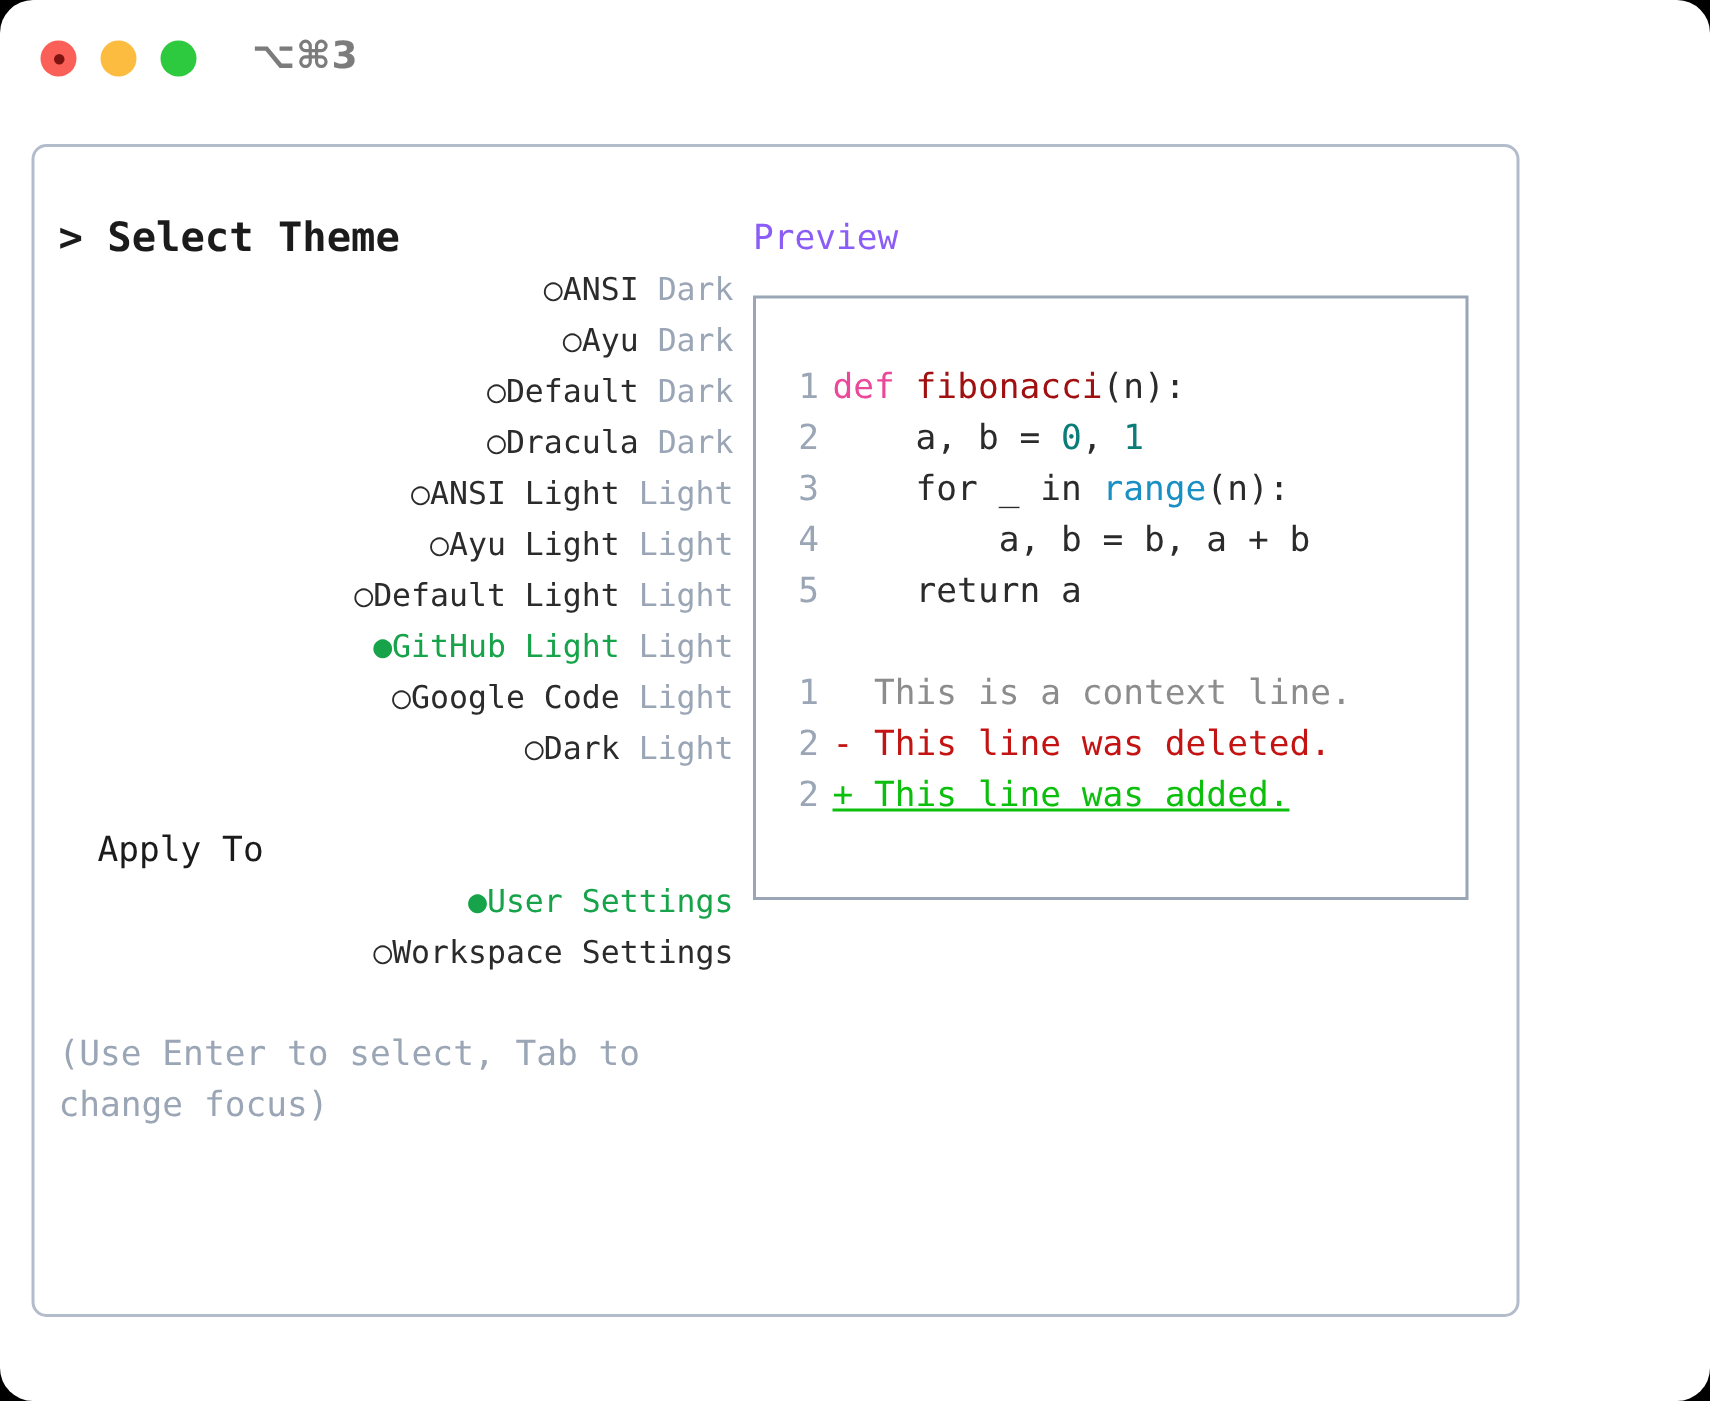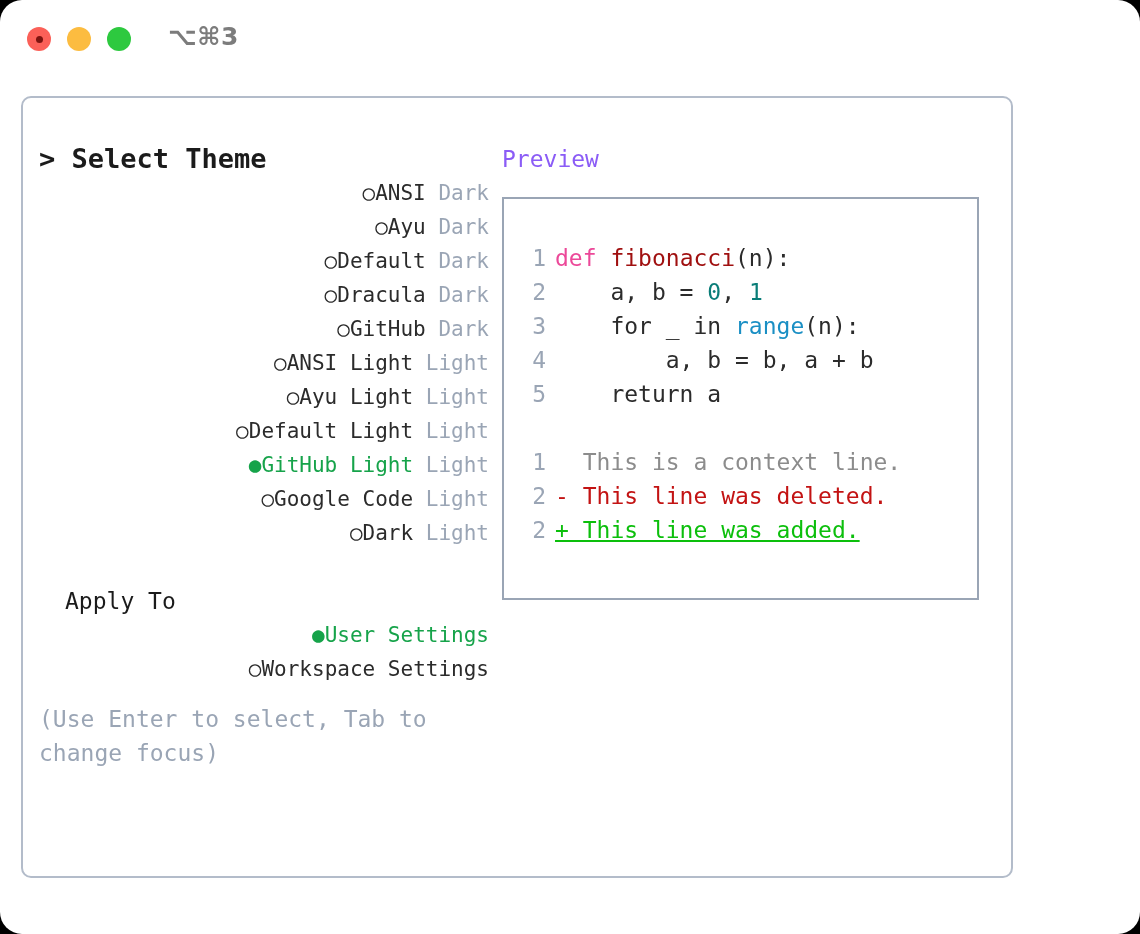--- a/index.html
+++ b/index.html
@@ -115,21 +115,21 @@
 
   .apply-header {
     font-size: 23px;
     color: #1b1b1b;
     line-height: 34px;
     padding-left: 26px;
     white-space: pre;
   }
 
   .hint {
-    margin-top: 16px;
+    margin-top: 34px;
     font-size: 23px;
     line-height: 34px;
     color: #9aa5b5;
     width: 410px;
     white-space: normal;
   }
 
   
   .right-col {
     position: absolute;
@@ -197,21 +197,20 @@
 
   <div class="panel">
 
     <div class="left-col">
       <div class="section-header">&gt; Select Theme</div>
       <div id="theme-list">
           <div class="opt-row"><span class="marker">○</span><span class="opt-label">ANSI</span><span> </span><span class="opt-suffix">Dark</span></div>
           <div class="opt-row"><span class="marker">○</span><span class="opt-label">Ayu</span><span> </span><span class="opt-suffix">Dark</span></div>
           <div class="opt-row"><span class="marker">○</span><span class="opt-label">Default</span><span> </span><span class="opt-suffix">Dark</span></div>
           <div class="opt-row"><span class="marker">○</span><span class="opt-label">Dracula</span><span> </span><span class="opt-suffix">Dark</span></div>
-          <div class="opt-row"><span class="marker">○</span><span class="opt-label">GitHub</span><span> </span><span class="opt-suffix">Dark</span></div>
           <div class="opt-row"><span class="marker">○</span><span class="opt-label">ANSI Light</span><span> </span><span class="opt-suffix">Light</span></div>
           <div class="opt-row"><span class="marker">○</span><span class="opt-label">Ayu Light</span><span> </span><span class="opt-suffix">Light</span></div>
           <div class="opt-row"><span class="marker">○</span><span class="opt-label">Default Light</span><span> </span><span class="opt-suffix">Light</span></div>
           <div class="opt-row selected"><span class="marker">●</span><span class="opt-label">GitHub Light</span><span> </span><span class="opt-suffix">Light</span></div>
           <div class="opt-row"><span class="marker">○</span><span class="opt-label">Google Code</span><span> </span><span class="opt-suffix">Light</span></div>
           <div class="opt-row"><span class="marker">○</span><span class="opt-label">Dark</span><span> </span><span class="opt-suffix">Light</span></div>
         </div>
 
       <div class="spacer-row"></div>
 

